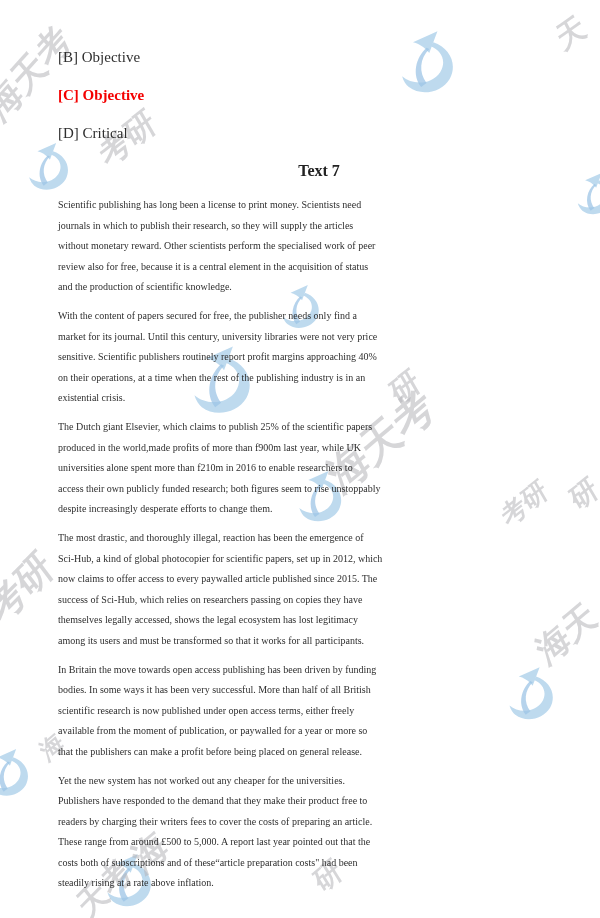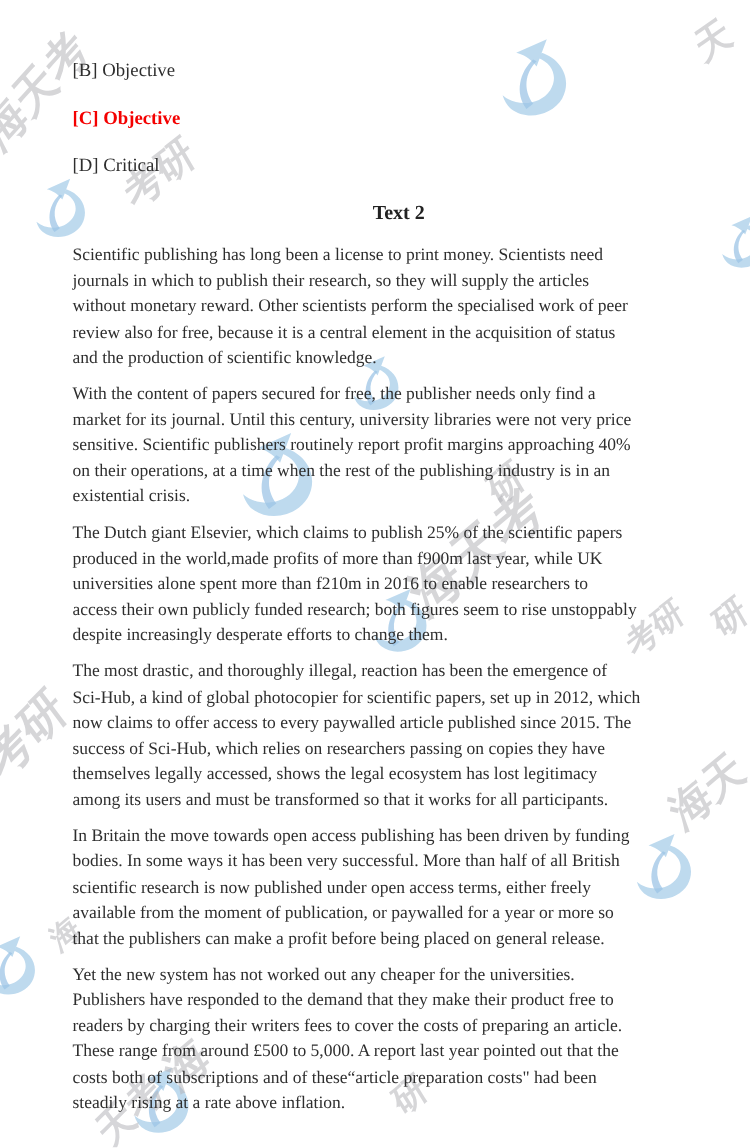--- a/index.html
+++ b/index.html
@@ -32,21 +32,21 @@
   .section-title {
     font-size: 16px;
     font-weight: bold;
     text-align: center;
     margin-top: 13px;
     margin-bottom: 14px;
     line-height: 20px;
     color: #222222;
   }
   .para {
-    font-size: 14px;
+    font-size: 10px;
     line-height: 20.5px;
     margin: 0 0 8.5px 0;
     white-space: pre-line;
     color: #2e2e2e;
   }
   .watermark-layer {
     position: absolute;
     inset: 0;
     z-index: 1;
     pointer-events: none;
@@ -129,21 +129,21 @@
     </div>
 
   <div class="content">
 
     <div class="option">[B] Objective</div>
 
     <div class="option highlighted">[C] Objective</div>
 
     <div class="option">[D] Critical</div>
 
-    <div class="section-title">Text 2</div>
+    <div class="section-title">Text 7</div>
 
     <div class="para">Scientific publishing has long been a license to print money. Scientists need
 journals in which to publish their research, so they will supply the articles
 without monetary reward. Other scientists perform the specialised work of peer
 review also for free, because it is a central element in the acquisition of status
 and the production of scientific knowledge.</div>
     <div class="para">With the content of papers secured for free, the publisher needs only find a
 market for its journal. Until this century, university libraries were not very price
 sensitive. Scientific publishers routinely report profit margins approaching 40%
 on their operations, at a time when the rest of the publishing industry is in an

